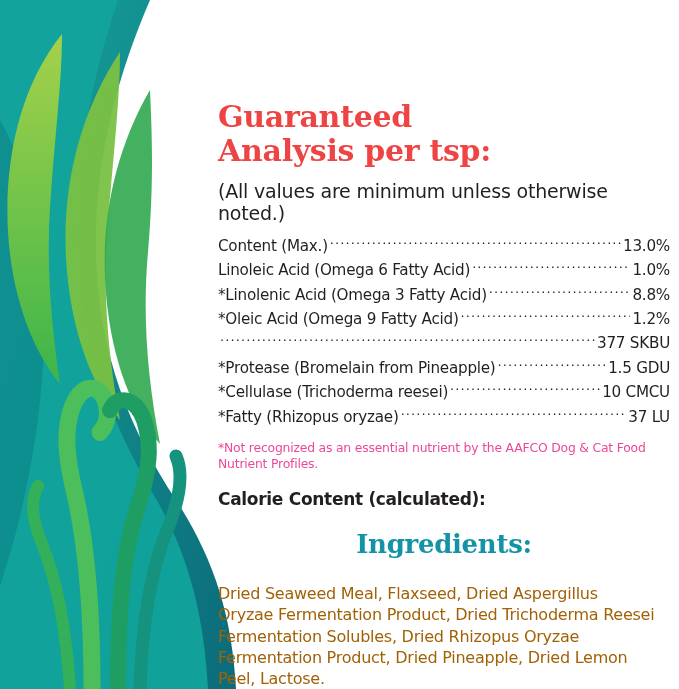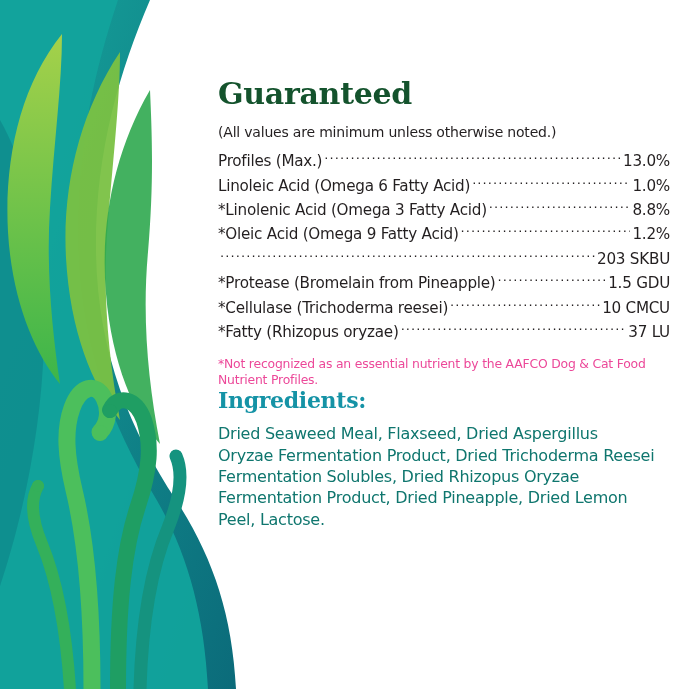--- a/index.html
+++ b/index.html
@@ -36,30 +36,30 @@
   .content {
     position: absolute;
     left: 218px;
     top: 0;
     width: 452px;
     height: 689px;
   }
   .ga-title {
     font-family: "DejaVu Serif", serif;
     font-weight: bold;
-    color: #14532d;
+    color: #ef4444;
     font-size: 30px;
     line-height: 1.12;
     letter-spacing: -0.3px;
     margin: 0;
-    padding-top: 77px;
+    padding-top: 100px;
   }
   .ga-title .line2 { display: block; }
   .ga-note {
-    font-size: 14px;
+    font-size: 19px;
     color: #231f20;
     margin-top: 13px;
     letter-spacing: -0.2px;
   }
   .ga-table {
     margin-top: 10px;
     width: 452px;
   }
   .ga-row {
     display: flex;
@@ -103,28 +103,30 @@
   .calorie-body {
     font-size: 16px;
     color: #231f20;
     margin-top: 4px;
     letter-spacing: -0.3px;
   }
   .ing-title {
     font-family: "DejaVu Serif", serif;
     font-weight: bold;
     color: #1593a6;
-    font-size: 22px;
-    letter-spacing: -0.3px;
+    font-size: 26px;
+    margin-top: 20px;
+    letter-spacing: -0.3px;
+    text-align: center;
   }
   .ing-body {
     font-size: 16px;
-    color: #0f766e;
+    color: #a16207;
     line-height: 1.33;
-    margin-top: 10px;
+    margin-top: 24px;
     width: 437px;
     letter-spacing: -0.25px;
   }
 </style>
 </head>
 <body>
 
 <div class="label-panel">
 
   <div class="art">
@@ -167,28 +169,29 @@
       <circle cx="38" cy="486" r="6" fill="#34b05a"></circle>
 
       <path d="M150,330 C160,380 180,430 206,470 C184,416 168,372 160,330 Z" fill="#ffffff" opacity="0.35"></path>
     </svg>
   </div>
 
   <div class="content">
 
     <div class="ga-title">
       <span>Guaranteed</span>
+      <span class="line2">Analysis per tsp:</span>
     </div>
 
     <div class="ga-note">(All values are minimum unless otherwise noted.)</div>
 
     <div class="ga-table">
 
       <div class="ga-row">
-        <span class="ga-name">Profiles (Max.)</span>
+        <span class="ga-name">Content (Max.)</span>
         <span class="ga-dots">····················································································································</span>
         <span class="ga-value">13.0%</span>
       </div>
 
       <div class="ga-row">
         <span class="ga-name">Linoleic Acid (Omega 6 Fatty Acid)</span>
         <span class="ga-dots">····················································································································</span>
         <span class="ga-value">1.0%</span>
       </div>
 
@@ -199,21 +202,21 @@
       </div>
 
       <div class="ga-row">
         <span class="ga-name">*Oleic Acid (Omega 9 Fatty Acid)</span>
         <span class="ga-dots">····················································································································</span>
         <span class="ga-value">1.2%</span>
       </div>
 
       <div class="ga-row">
         <span class="ga-dots">····················································································································</span>
-        <span class="ga-value">203 SKBU</span>
+        <span class="ga-value">377 SKBU</span>
       </div>
 
       <div class="ga-row">
         <span class="ga-name">*Protease (Bromelain from Pineapple)</span>
         <span class="ga-dots">····················································································································</span>
         <span class="ga-value">1.5 GDU</span>
       </div>
 
       <div class="ga-row">
         <span class="ga-name">*Cellulase (Trichoderma reesei)</span>
@@ -224,18 +227,19 @@
       <div class="ga-row">
         <span class="ga-name">*Fatty (Rhizopus oryzae)</span>
         <span class="ga-dots">····················································································································</span>
         <span class="ga-value">37 LU</span>
       </div>
 
     </div>
 
     <div class="disclaimer">*Not recognized as an essential nutrient by the AAFCO Dog &amp; Cat Food Nutrient Profiles.</div>
 
+    <div class="calorie-head">Calorie Content (calculated):</div>
 
     <div class="ing-title">Ingredients:</div>
     <div class="ing-body">Dried Seaweed Meal, Flaxseed, Dried Aspergillus Oryzae Fermentation Product, Dried Trichoderma Reesei Fermentation Solubles, Dried Rhizopus Oryzae Fermentation Product, Dried Pineapple, Dried Lemon Peel, Lactose.</div>
 
   </div>
 </div>
 
 </body></html>

